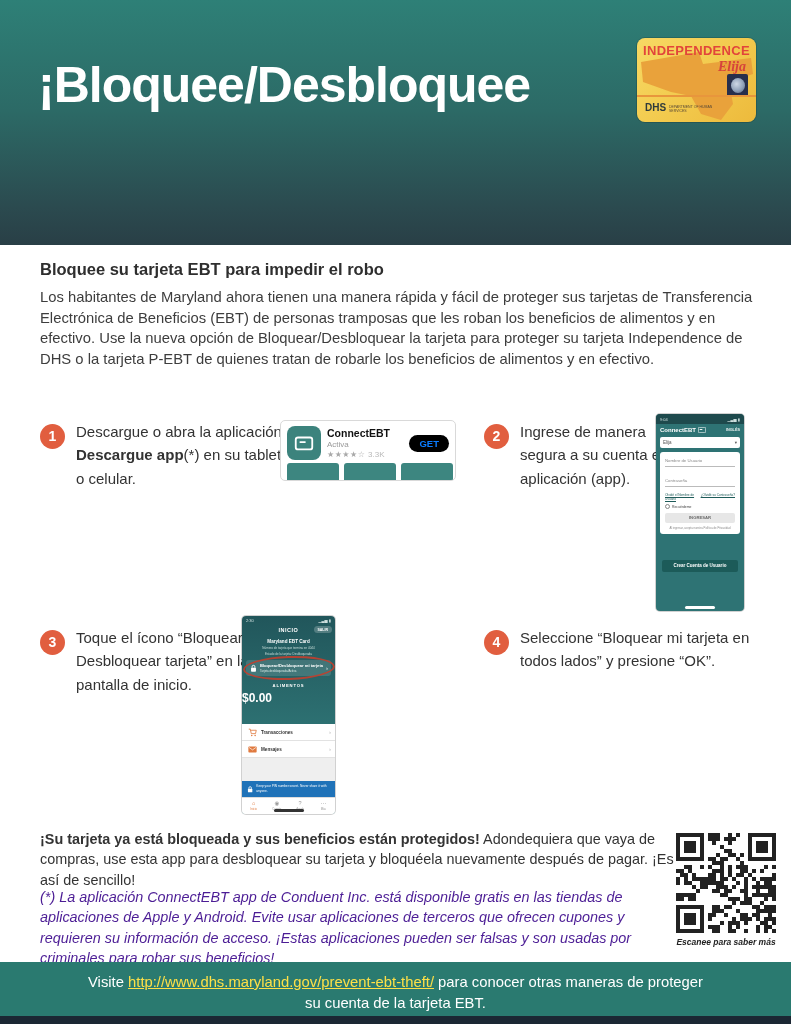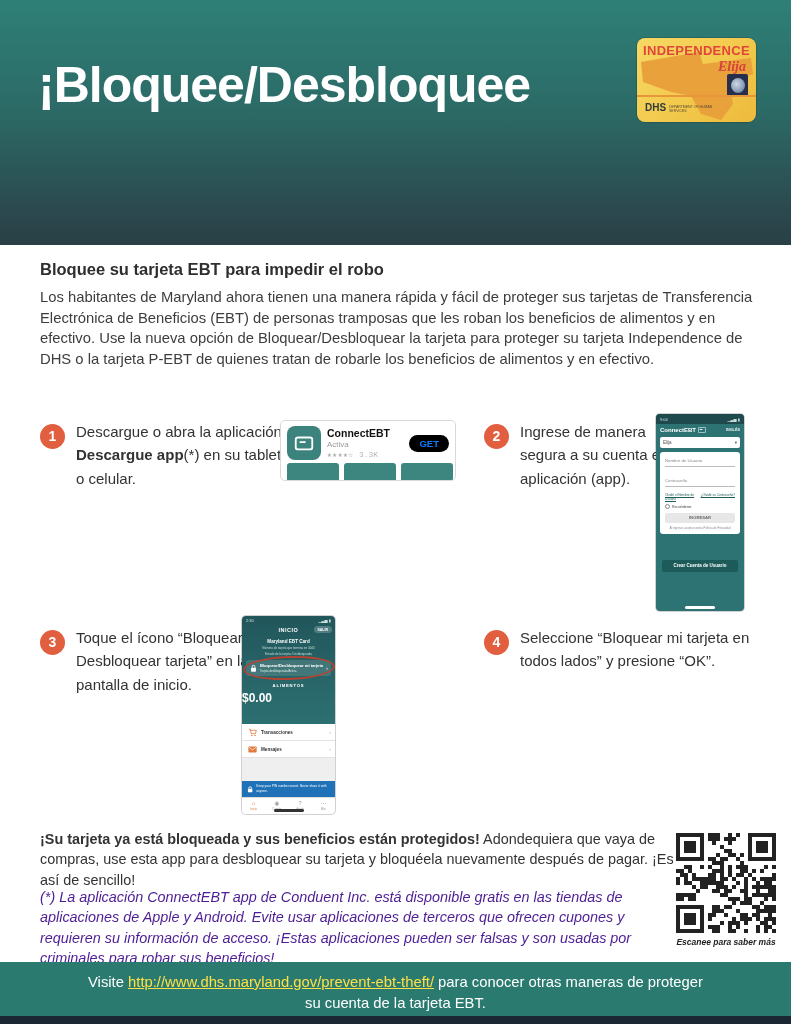--- a/index.html
+++ b/index.html
@@ -49,21 +49,21 @@
 
   
   .appcard { position:absolute; left:280px; top:420px; width:176px; height:61px; background:#fff;
              border:1px solid #D9D9D9; border-radius:5px; overflow:hidden; }
   .appcard-row { display:flex; align-items:center; padding:5px 6px 3px 6px; }
   .appicon { width:34px; height:34px; border-radius:8px; background:#3C837D; flex:0 0 auto;
              display:flex; align-items:center; justify-content:center; }
   .appmeta { margin-left:6px; flex:1 1 auto; }
   .appname { font-size:10.5px; font-weight:bold; color:#111; }
   .appcat { font-size:8px; color:#9a9a9a; margin-top:1px; }
-  .apprate { font-size:8px; color:#a9a9a9; margin-top:1px; letter-spacing:.5px;font-family:Liberation Mono, monospace; }
+  .apprate { font-size:8px; color:#a9a9a9; margin-top:1px; letter-spacing:.5px; }
   .apprate .cnt { letter-spacing:0; color:#b9b9b9; }
   .getbtn { background:#000000; color:#0A7CFF; font-weight:bold; font-size:9.5px; border-radius:10px;
             padding:3px 10px; flex:0 0 auto; }
   .appthumbs { display:flex; gap:5px; padding-left:6px; }
   .appthumb { width:52px; height:18px; background:#3D8680; border-radius:3px 3px 0 0; }
 
   
   .phone { position:absolute; border-radius:4px; overflow:hidden; box-shadow:0 0 0 1px rgba(0,0,0,.18); }
   .homebar { position:absolute; left:50%; transform:translateX(-50%); bottom:2px; width:30px; height:3px; border-radius:2px; }
 

